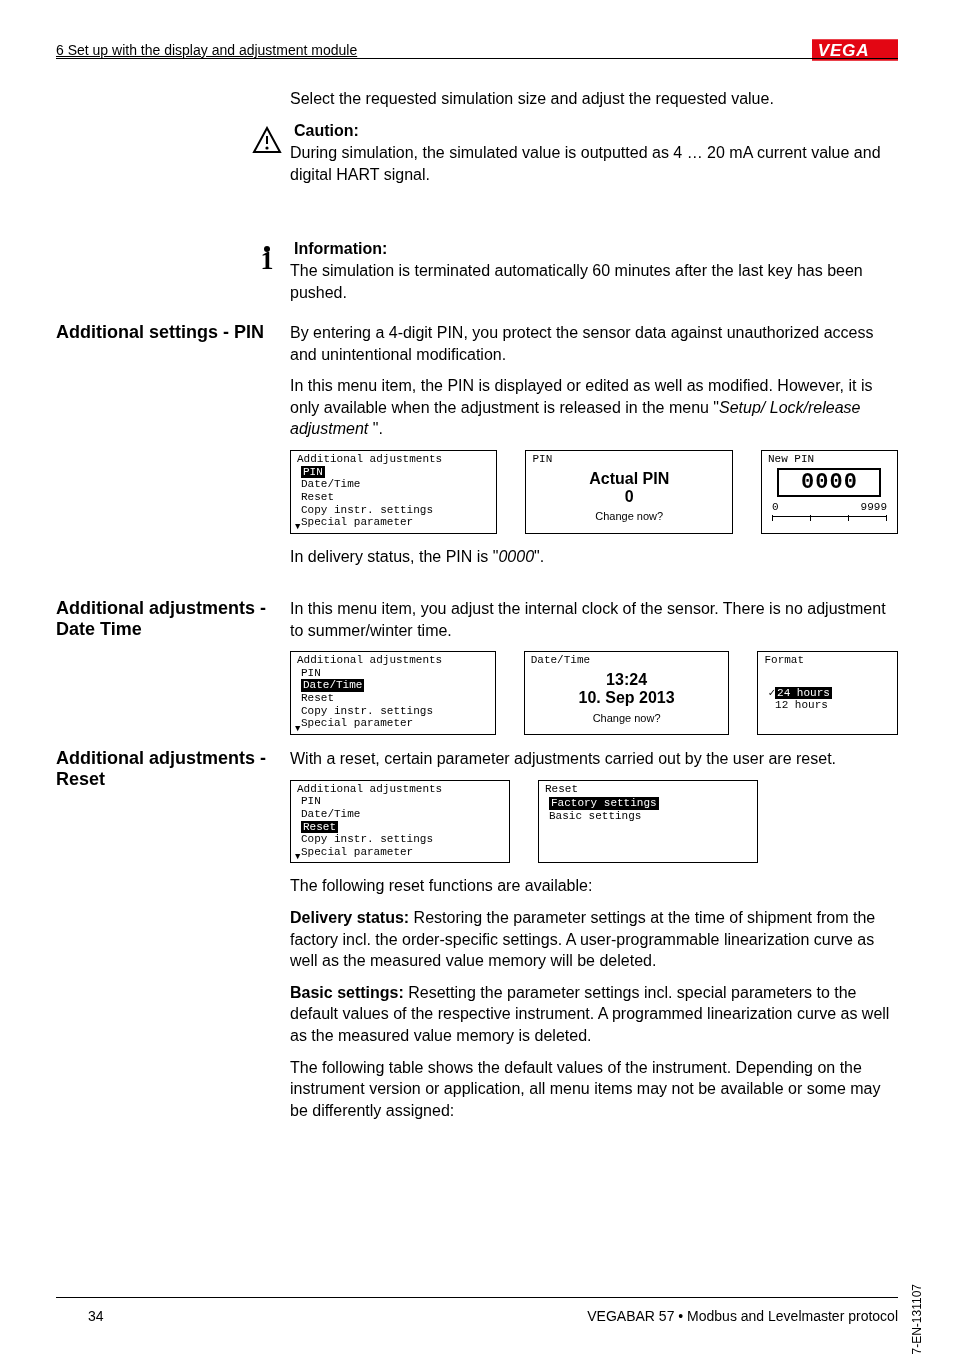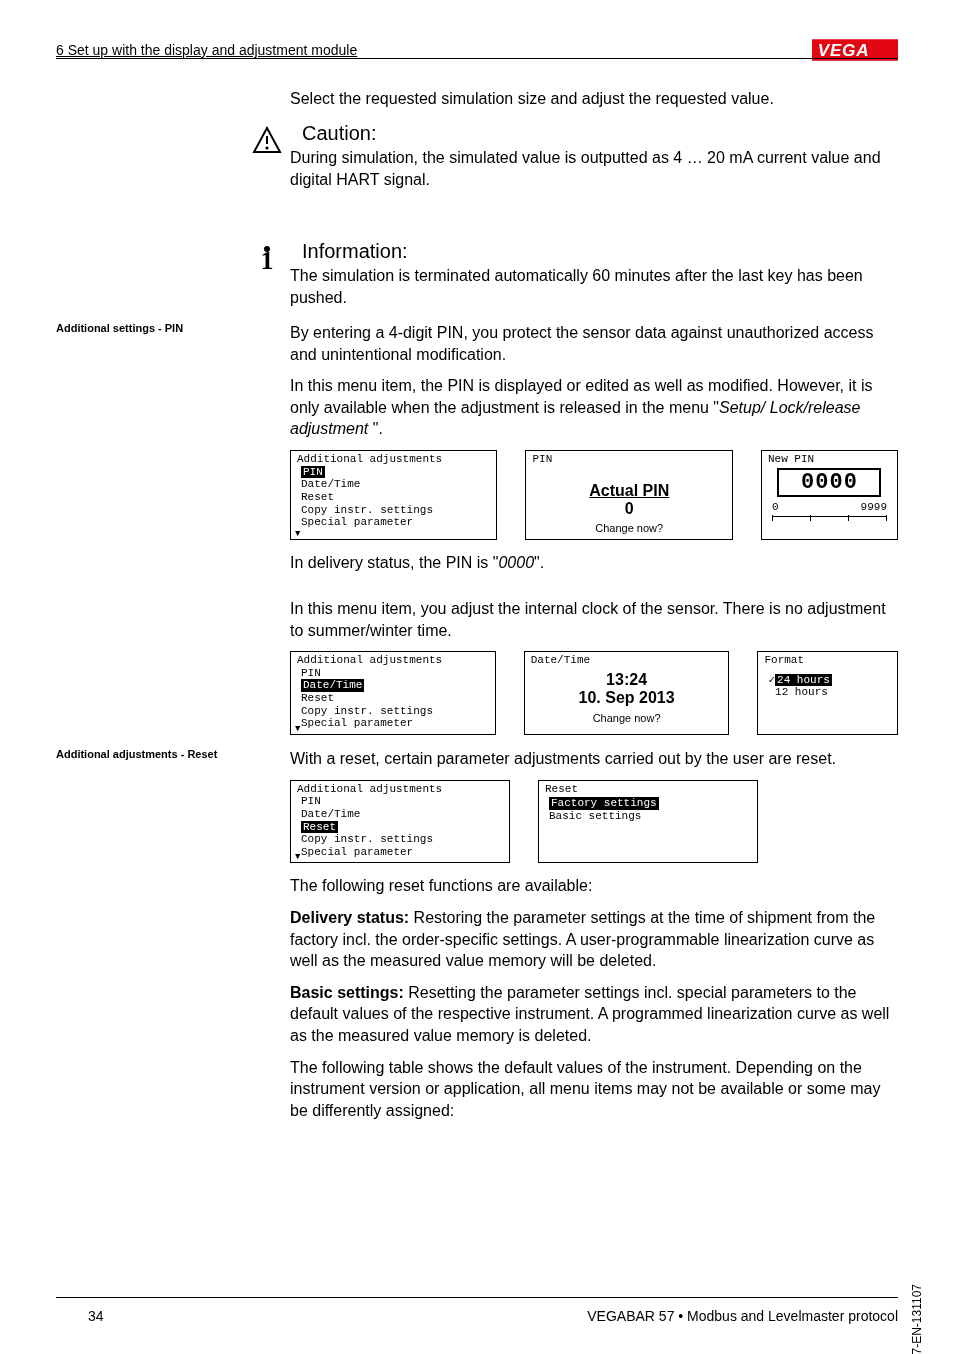--- a/index.html
+++ b/index.html
@@ -29,37 +29,37 @@
   }
   .header-text { text-decoration: underline; }
   .logo-box { width: 86px; height: 28px; display:flex; align-items:flex-start; }
 
   
   .side-label {
     position: absolute;
     left: 56px;
     width: 220px;
     font-weight: bold;
-    font-size: 11px;
+    font-size: 18px;
     line-height: 1.15;
   }
   .body-para {
     margin: 0 0 10px 0;
     font-size: 16px;
     line-height: 1.35;
   }
   .hanging-block {
     position: absolute;
     left: 290px;
     right: 56px;
   }
   .caution-heading, .info-heading {
-    font-weight: normal;
-    font-size: 20px;
-    margin: 0 0 2px 12px;
+    font-weight: bold;
+    font-size: 16px;
+    margin: 0 0 2px 4px;
   }
   .icon-cell {
     position: absolute;
     left: 248px;
     width: 38px;
     text-align: center;
   }
   .info-icon {
     display:inline-block;
     font-family: Georgia, "Times New Roman", serif;
@@ -195,21 +195,21 @@
           <span>Date/Time</span><br>
           <span>Reset</span><br>
           <span>Copy instr. settings</span><br>
           <span>Special parameter</span>
         </div>
         <span class="tiny-arrow">▼</span>
       </div>
 
       <div class="lcd">
         <div class="lcd-title">PIN</div>
-        <div class="center big-bold" style="margin-top:16px;text-decoration:underline;">Actual PIN</div>
+        <div class="center big-bold" style="margin-top:4px;">Actual PIN</div>
         <div class="center big-bold">0</div>
         <div class="center" style="font-size:11px;margin-top:4px;">Change now?</div>
       </div>
 
       <div class="lcd" style="width:145px;">
         <div class="lcd-title">New PIN</div>
         <div class="newpin-box">0000</div>
         <div style="display:flex;justify-content:space-between;font-size:11px;padding:0 4px 2px 4px;">
            <span>0</span>
            <span>9999</span>
@@ -221,20 +221,21 @@
           <span style="position:absolute;right:0;top:-2px;border-left:1px solid #000;height:6px;"></span>
         </div>
       </div>
     </div>
 
     <p class="body-para">
       <span>In delivery status, the PIN is "</span><em>0000</em><span>".</span>
     </p>
   </div>
 
+  <div class="side-label" style="top:598px;">Additional adjustments - Date Time</div>
   <div class="hanging-block" style="top:598px;">
     <p class="body-para">In this menu item, you adjust the internal clock of the sensor. There is no adjustment to summer/winter time.</p>
 
     <div class="lcd-row">
       <div class="lcd">
         <div class="lcd-title">Additional adjustments</div>
         <div style="padding-left:4px;">
           <span>PIN</span><br>
           <span class="inv">Date/Time</span><br>
           <span>Reset</span><br>
@@ -244,21 +245,21 @@
         <span class="tiny-arrow">▼</span>
       </div>
       <div class="lcd">
         <div class="lcd-title">Date/Time</div>
         <div class="center big-bold" style="margin-top:4px;">13:24</div>
         <div class="center big-bold">10. Sep 2013</div>
         <div class="center" style="font-size:11px;margin-top:4px;">Change now?</div>
       </div>
       <div class="lcd" style="width:150px;">
         <div class="lcd-title">Format</div>
-        <div style="padding-left:4px;margin-top:7px;">
+        <div style="padding-left:4px;margin-top:20px;">
           <span>✓</span><span class="inv">24 hours</span><br>
           <span style="visibility:hidden">✓</span><span>12 hours</span>
         </div>
       </div>
     </div>
   </div>
 
   <div class="side-label" style="top:748px;">Additional adjustments - Reset</div>
   <div class="hanging-block" style="top:748px;">
     <p class="body-para">With a reset, certain parameter adjustments carried out by the user are reset.</p>

